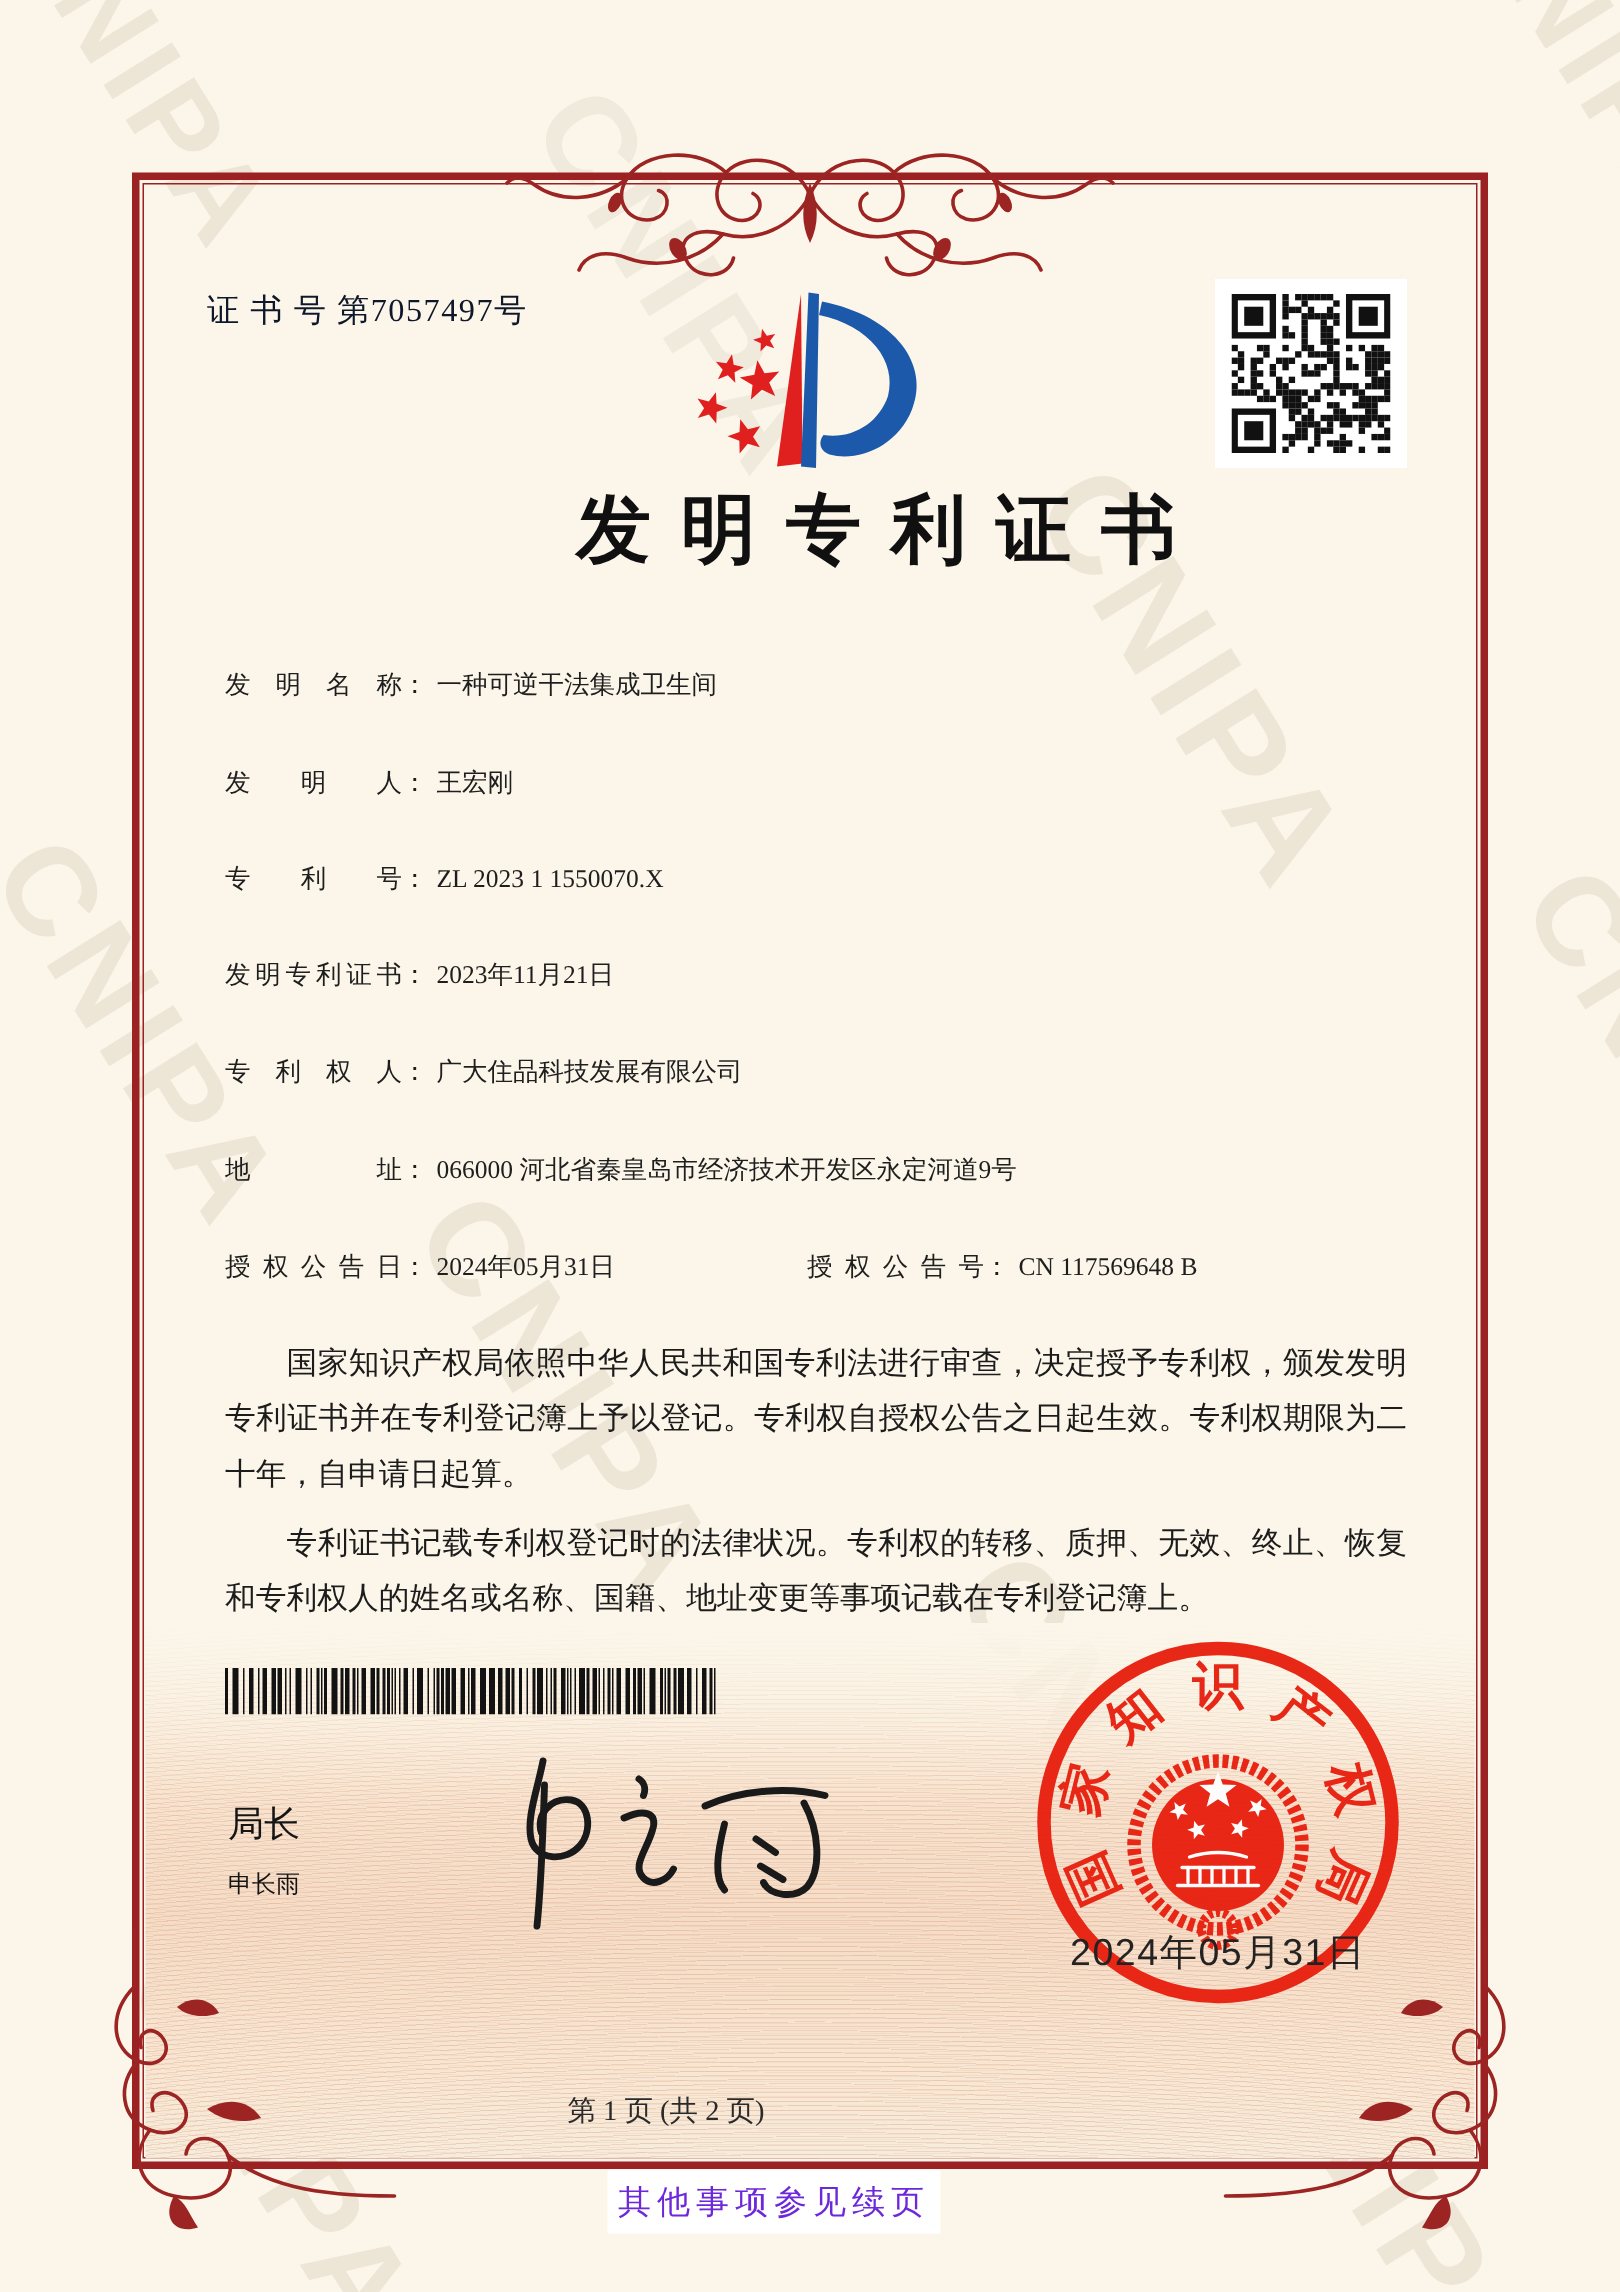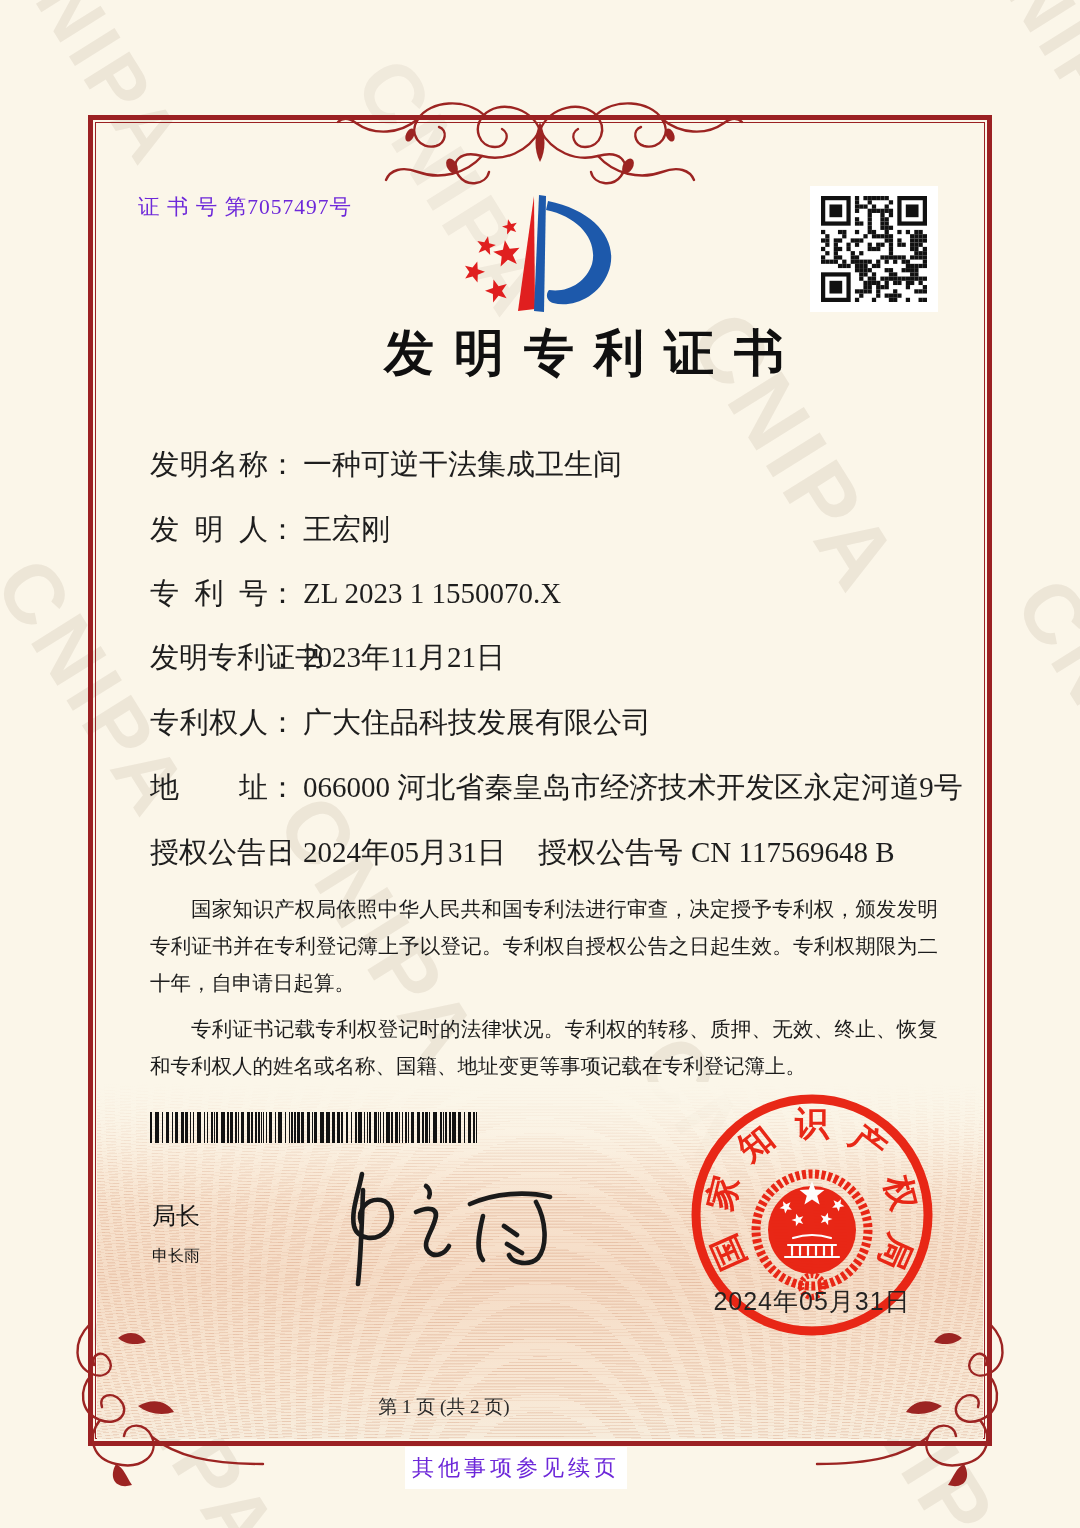--- a/index.html
+++ b/index.html
@@ -30,36 +30,36 @@
       repeating-radial-gradient(ellipse 150% 120% at 50% -95%, rgba(199,122,84,0.10) 0 2px, rgba(255,255,255,0) 2px 10px),
       linear-gradient(180deg, rgba(251,246,233,0) 0%, rgba(248,228,208,0.9) 24%, #f5dcc6 55%, #f8e7d4 86%, #f7ecdc 100%);
   }
   .waves::before {
     content:""; position:absolute; inset:0;
     background:linear-gradient(180deg, #fbf6e9 0%, rgba(251,246,233,0) 34%);
   }
   
   .cert-no {
     position:absolute; left:138px; top:192px; font-size:21.5px;
-    letter-spacing:1px; color:#6d28d9;
+    letter-spacing:1px; color:#0f172a;
   }
   .logo { position:absolute; left:452px; top:182px; width:178px; height:136px; }
   .qr-box {
     position:absolute; left:810px; top:186px; width:128px; height:126px;
     background:#ffffff; display:flex; align-items:center; justify-content:center;
   }
   .title {
     position:absolute; left:0; top:320px; width:100%; text-align:center;
     font-size:50px; font-weight:bold; letter-spacing:20px; text-indent:20px;
     color:#101010;
     margin-left:44px;
   }
   
   .fields { position:absolute; left:150px; top:0; width:800px; }
-  .frow { position:absolute; font-size:29px; color:#1e1e1e; white-space:nowrap; }
+  .frow { position:absolute; font-size:17px; color:#1e1e1e; white-space:nowrap; }
   .r1{top:445px} .r2{top:510px} .r3{top:574px} .r4{top:638px}
   .r5{top:703px} .r6{top:768px} .r7{top:833px}
   .flabel {
     display:inline-block; width:118px; text-align:justify; text-align-last:justify;
     vertical-align:bottom;
   }
   .fcolon { display:inline-block; margin-right:6px; }
   .fgroup2 { position:absolute; left:388px; top:0; white-space:nowrap; }
   
   .body-text {

